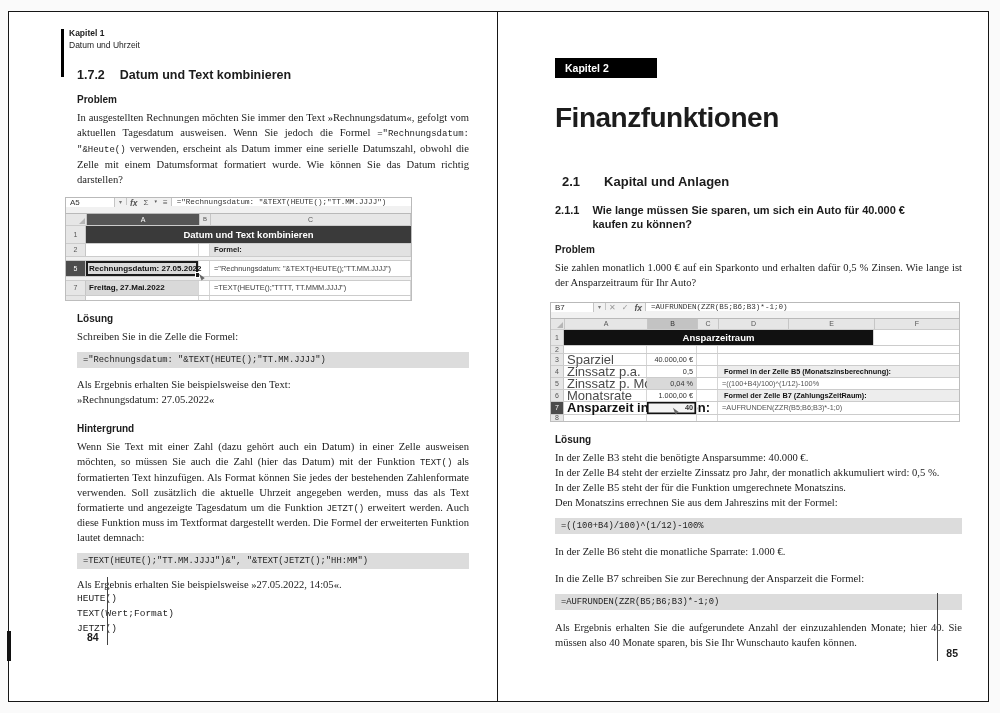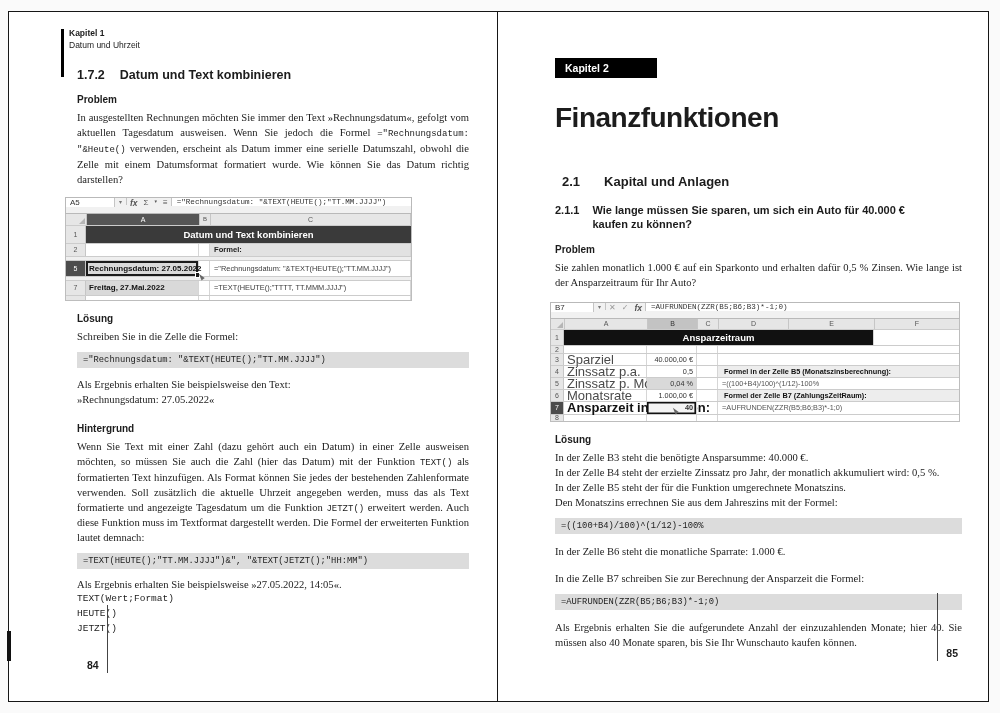--- a/index.html
+++ b/index.html
@@ -23,21 +23,21 @@
   .kicker{font:bold 10px "Liberation Sans",sans-serif;margin:12px 0 5px 0;}
   .para{font-size:10.6px;line-height:1.42;text-align:justify;}
   .line{font-size:10.6px;line-height:1.42;}
   .icode{font-family:"Liberation Mono","DejaVu Sans Mono",monospace;font-size:9px;}
   .itext{}
   .codeblock{
     background:#dcdcdc;font:8.8px "Liberation Mono","DejaVu Sans Mono",monospace;
     padding:3px 6px;margin:8px 0 8px 0;white-space:nowrap;overflow:hidden;
   }
   .fn-list{font:9.5px "Liberation Mono","DejaVu Sans Mono",monospace;line-height:1.55;}
-  .pagenum-l{position:absolute;bottom:28px;left:78px;display:flex;align-items:flex-end;gap:8px;}
+  .pagenum-l{position:absolute;bottom:56px;left:78px;display:flex;align-items:flex-end;gap:8px;}
   .pagenum-r{position:absolute;bottom:40px;right:30px;display:flex;align-items:flex-end;gap:8px;}
   .pagenum-l .num,.pagenum-r .num{font:bold 10.5px "Liberation Sans",sans-serif;padding-bottom:2px;}
   .vline{width:1.2px;height:68px;background:#444;}
 
   .chap-badge{display:inline-block;background:#000;color:#fff;
     font:bold 10.5px "Liberation Sans",sans-serif;padding:4px 10px;min-width:102px;box-sizing:border-box;}
   .chap-title{font:bold 28px "Liberation Sans",sans-serif;letter-spacing:-0.5px;margin:24px 0 40px 0;}
   .sec21{display:flex;gap:24px;font:bold 13px "Liberation Sans",sans-serif;margin:0 0 14px 7px;}
   .sec211{display:flex;gap:13px;font:bold 11px "Liberation Sans",sans-serif;line-height:1.3;margin:0 0 12px 0;}
   .sec211 .t{white-space:pre-line;}
@@ -189,22 +189,22 @@
     <div class="codeblock">="Rechnungsdatum: "&amp;TEXT(HEUTE();"TT.MM.JJJJ")</div>
     <div class="line" style="margin-top:9px;">Als Ergebnis erhalten Sie beispielsweise den Text:</div>
     <div class="line" style="">»Rechnungsdatum: 27.05.2022«</div>
 
     <div class="kicker" style="margin-top:16px;">Hintergrund</div>
     <div class="para"><span class="itext">Wenn Sie Text mit einer Zahl (dazu gehört auch ein Datum) in einer Zelle ausweisen möchten, so müssen Sie auch die Zahl (hier das Datum) mit der Funktion </span><span class="icode">TEXT()</span><span class="itext"> als formatierten Text hinzufügen. Als Format können Sie jedes der bestehenden Zahlenformate verwenden. Soll zusätzlich die aktuelle Uhrzeit angegeben werden, muss das als Text formatierte und angezeigte Tagesdatum um die Funktion </span><span class="icode">JETZT()</span><span class="itext"> erweitert werden. Auch diese Funktion muss im Textformat dargestellt werden. Die Formel der erweiterten Funktion lautet demnach:</span></div>
     <div class="codeblock">=TEXT(HEUTE();"TT.MM.JJJJ")&amp;", "&amp;TEXT(JETZT();"HH:MM")</div>
     <div class="line">Als Ergebnis erhalten Sie beispielsweise »27.05.2022, 14:05«.</div>
 
     <div class="fn-list">
+      <div>HEUTE()</div>
       <div>TEXT(Wert;Format)</div>
-      <div>HEUTE()</div>
       <div>JETZT()</div>
     </div>
 
     <div class="pagenum-l">
       <span class="num">84</span>
       <span class="vline"></span>
     </div>
   </div>
 
   <div class="page page-r">

